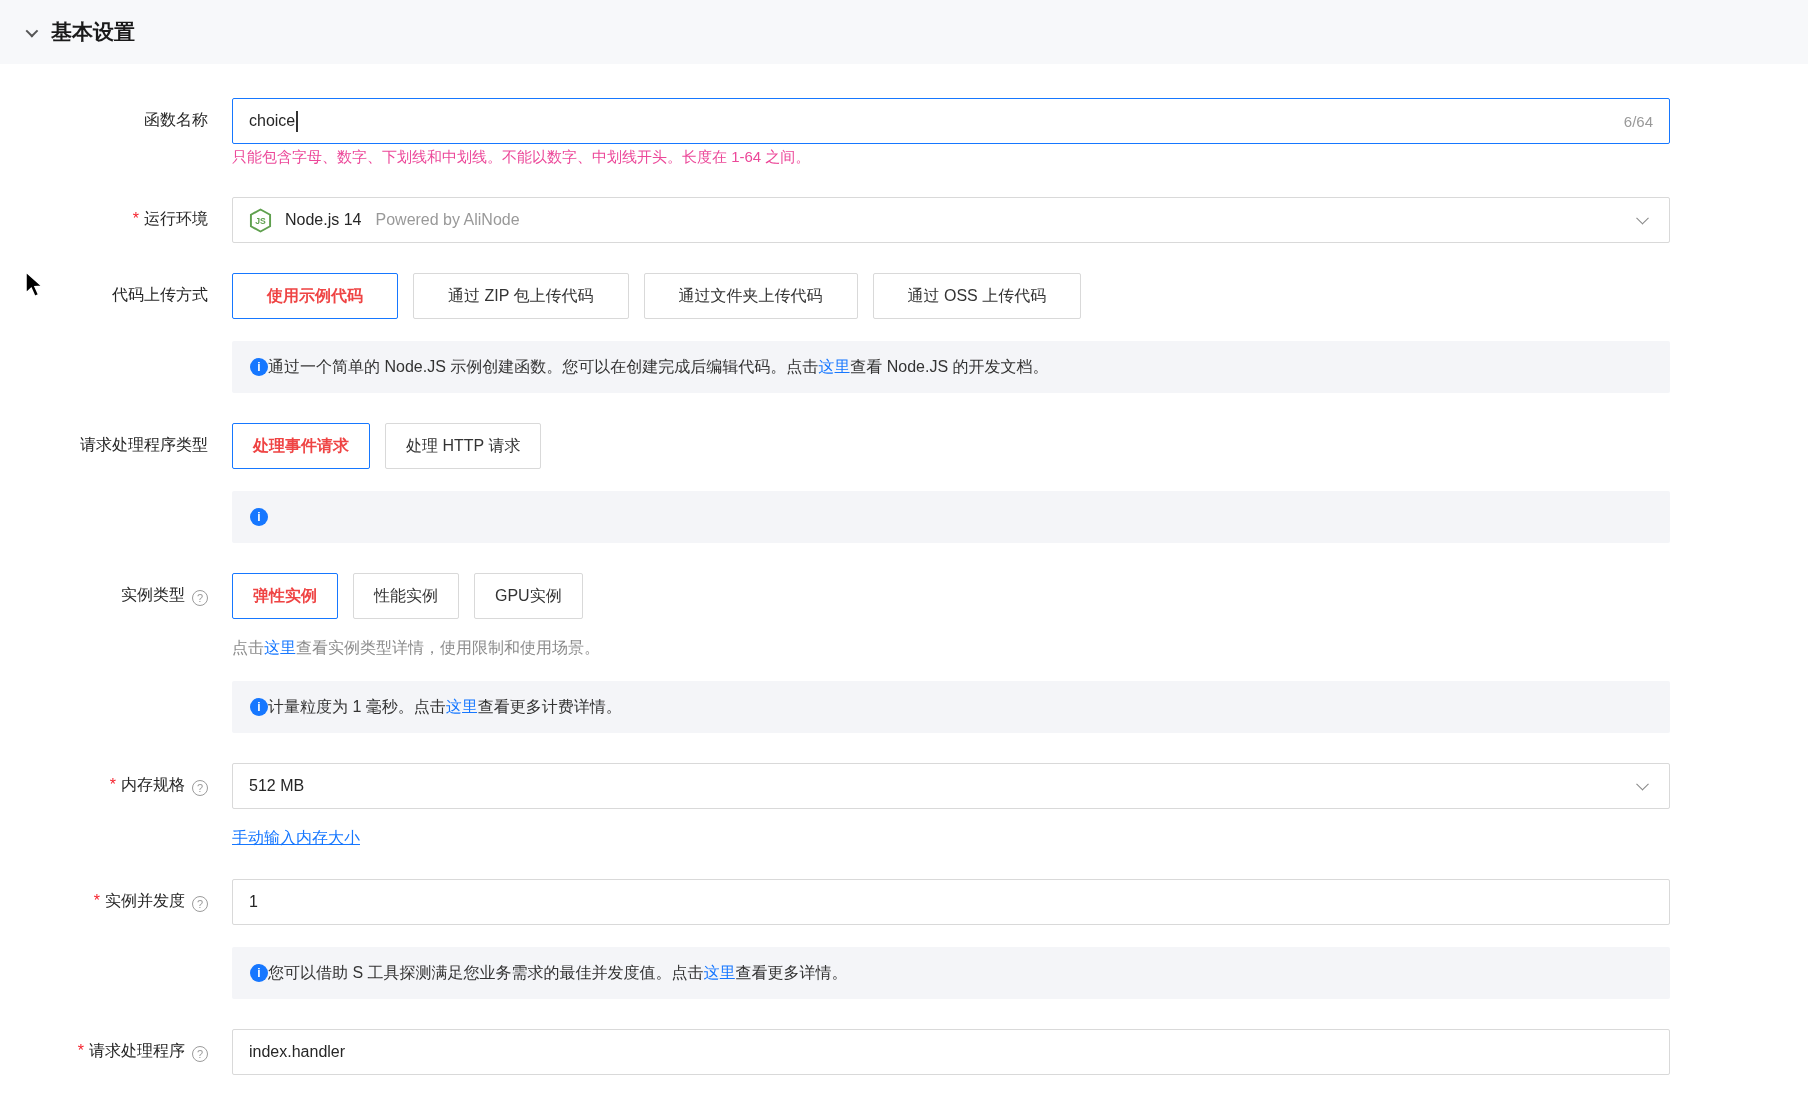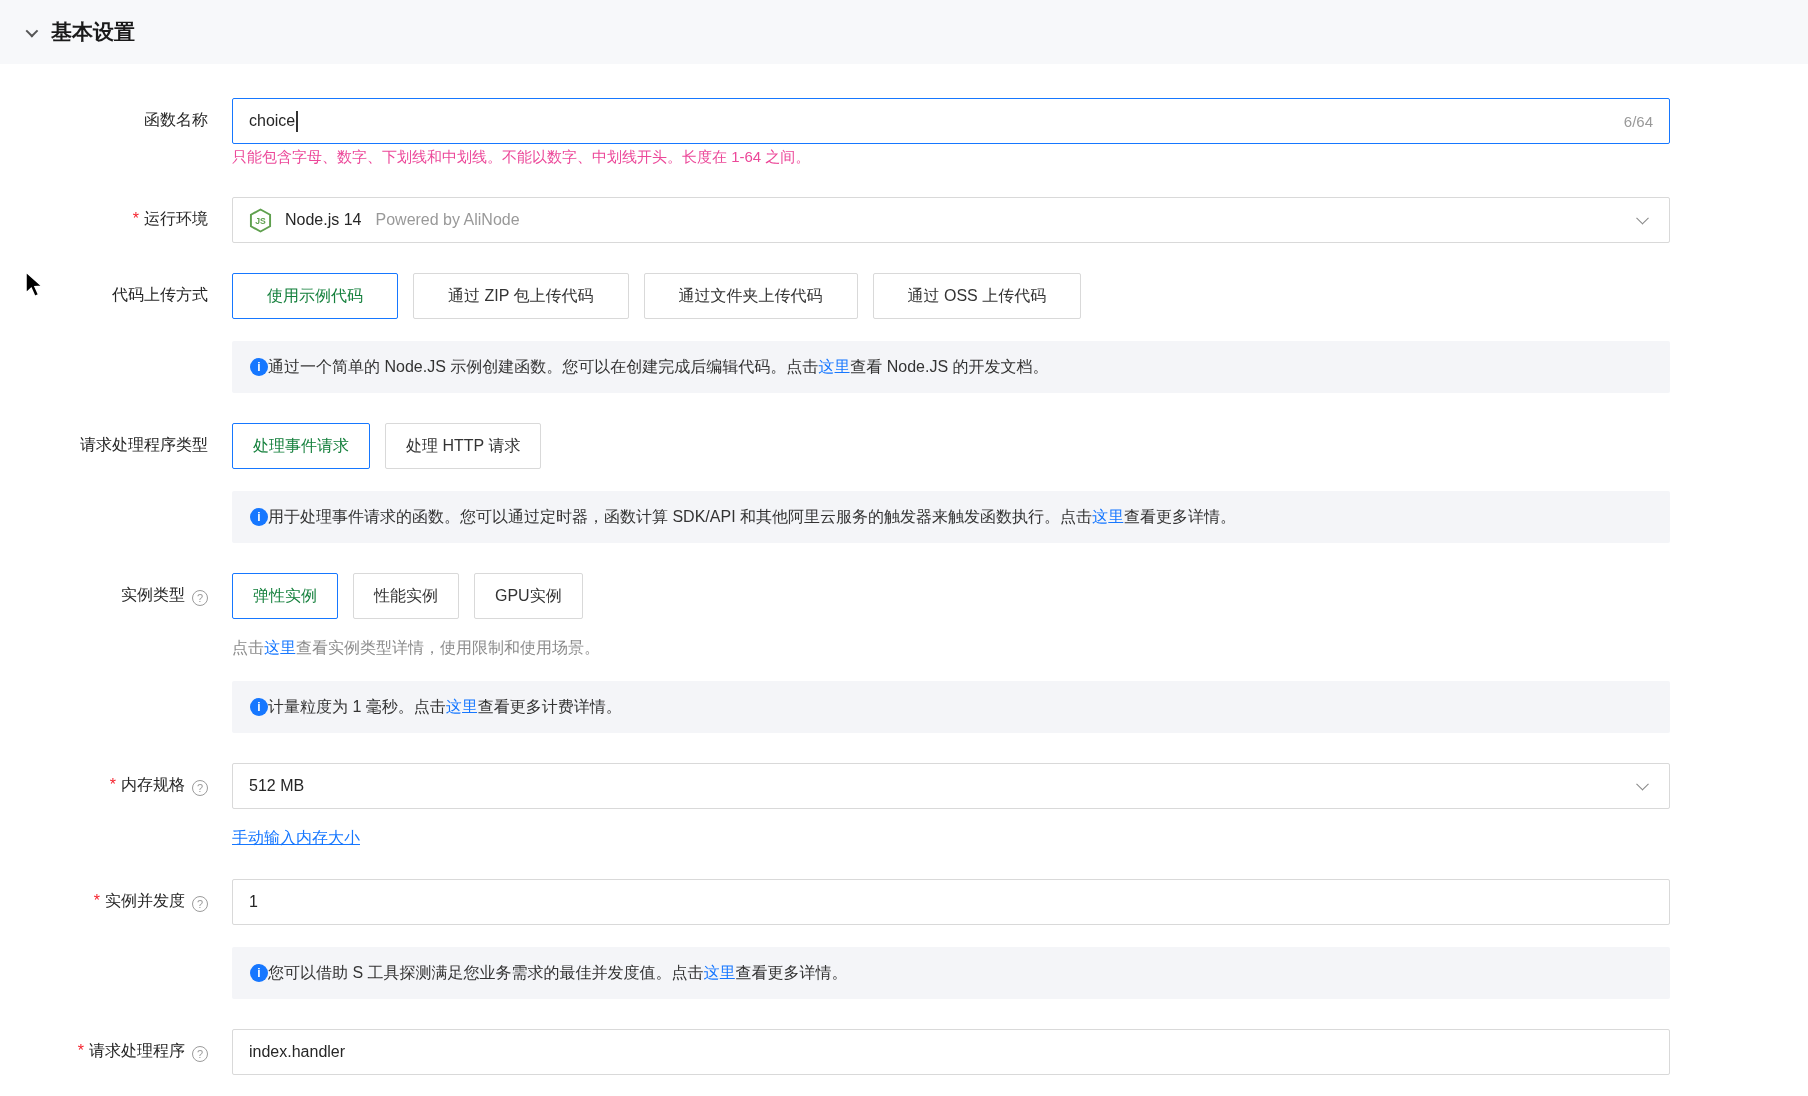--- a/index.html
+++ b/index.html
@@ -116,21 +116,21 @@
     font-family: inherit;
     font-size: 16px;
     color: #333;
     display: inline-flex;
     align-items: center;
     justify-content: center;
     cursor: pointer;
     white-space: nowrap;
   }
   .btn-group.wide .opt-btn { padding: 0 34px; min-width: 150px; }
-  .opt-btn.selected { border-color: #1677ff; color: #15803d; }
+  .opt-btn.selected { border-color: #1677ff; color: #ef4444; font-weight: bold; }
 
   
   .info-box {
     margin-top: 22px;
     background: #f4f5f8;
     border-radius: 2px;
     min-height: 52px;
     display: flex;
     align-items: center;
     padding: 14px 18px;
@@ -232,23 +232,20 @@
     <div class="row-label">
       <span>请求处理程序类型</span>
     </div>
     <div class="row-field">
       <div class="btn-group">
         <button class="opt-btn selected">处理事件请求</button>
         <button class="opt-btn">处理 HTTP 请求</button>
       </div>
       <div class="info-box">
         <span class="info-icon"></span>
-        <span class="info-text">
-          <span>用于处理事件请求的函数。您可以通过定时器，函数计算 SDK/API 和其他阿里云服务的触发器来触发函数执行。点击</span><a class="link">这里</a><span>查看更多详情。</span>
-        </span>
       </div>
     </div>
   </div>
 
   <div class="row">
     <div class="row-label">
       <span>实例类型</span><span class="help-circle"></span>
     </div>
     <div class="row-field">
       <div class="btn-group">

